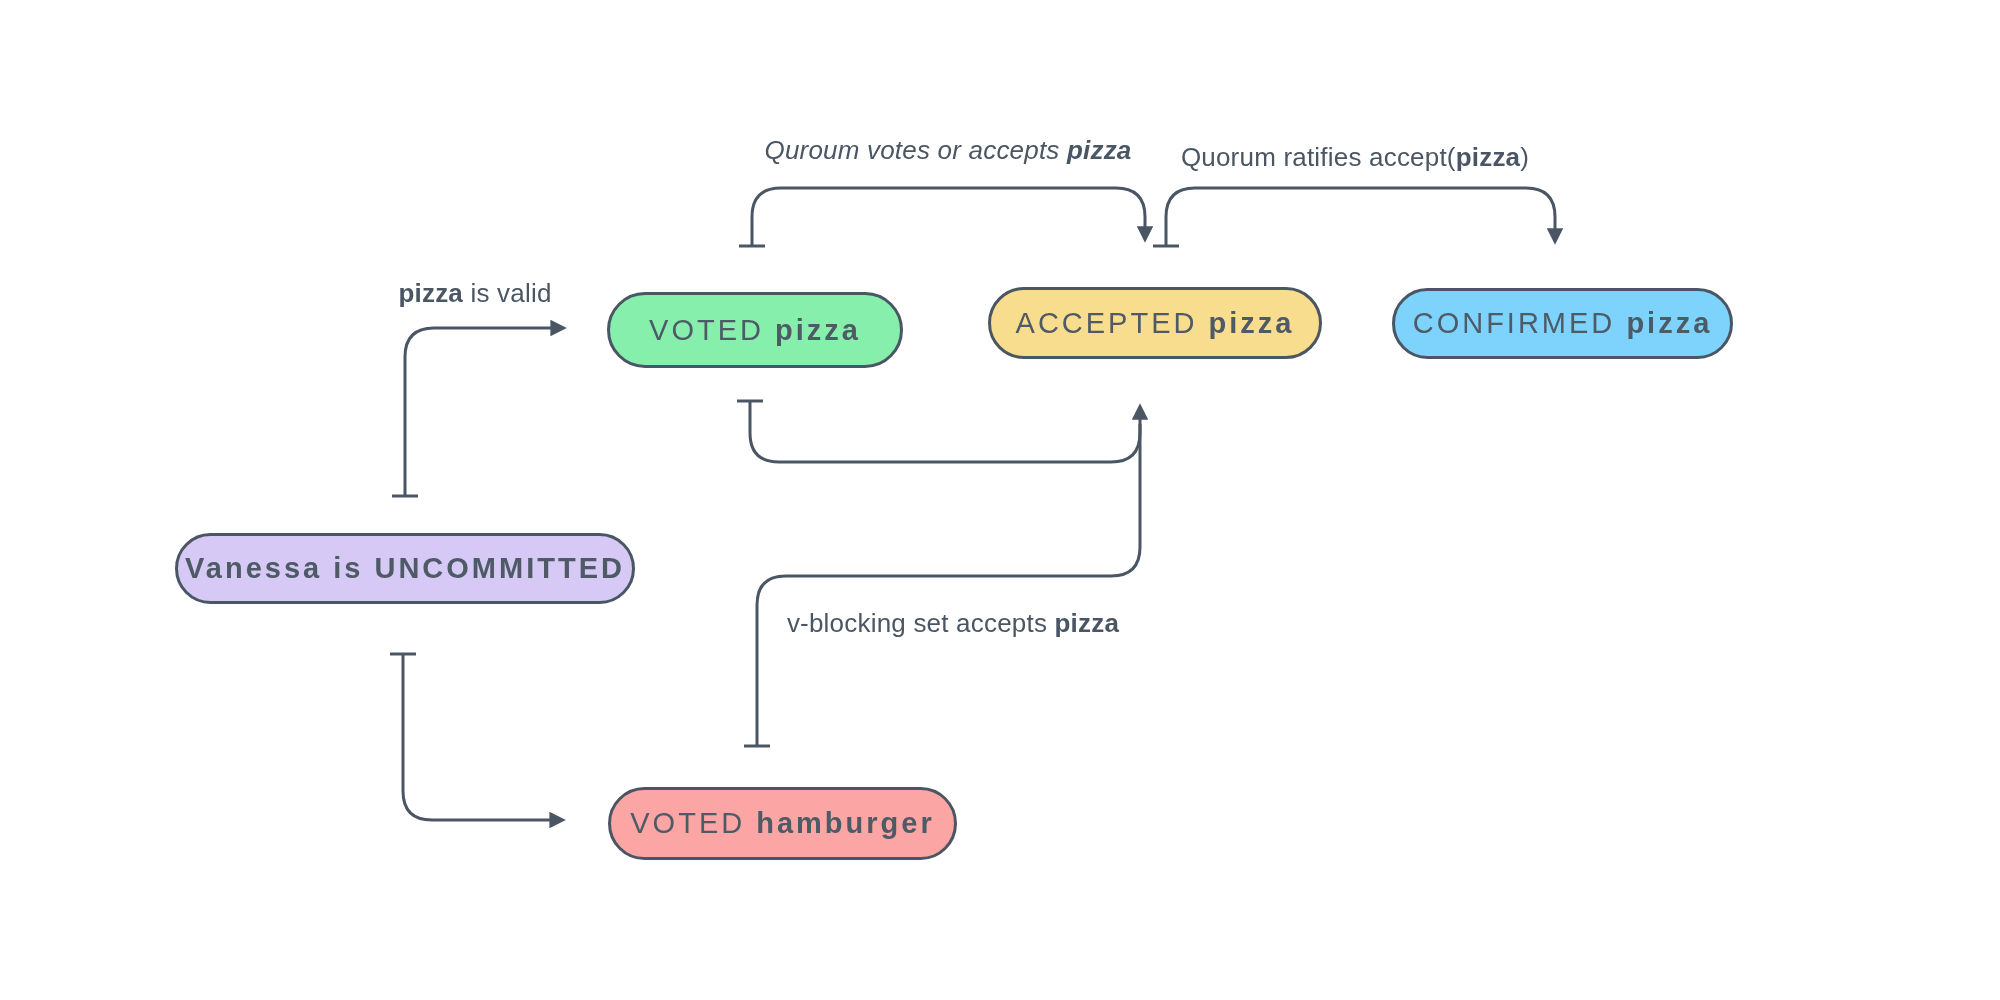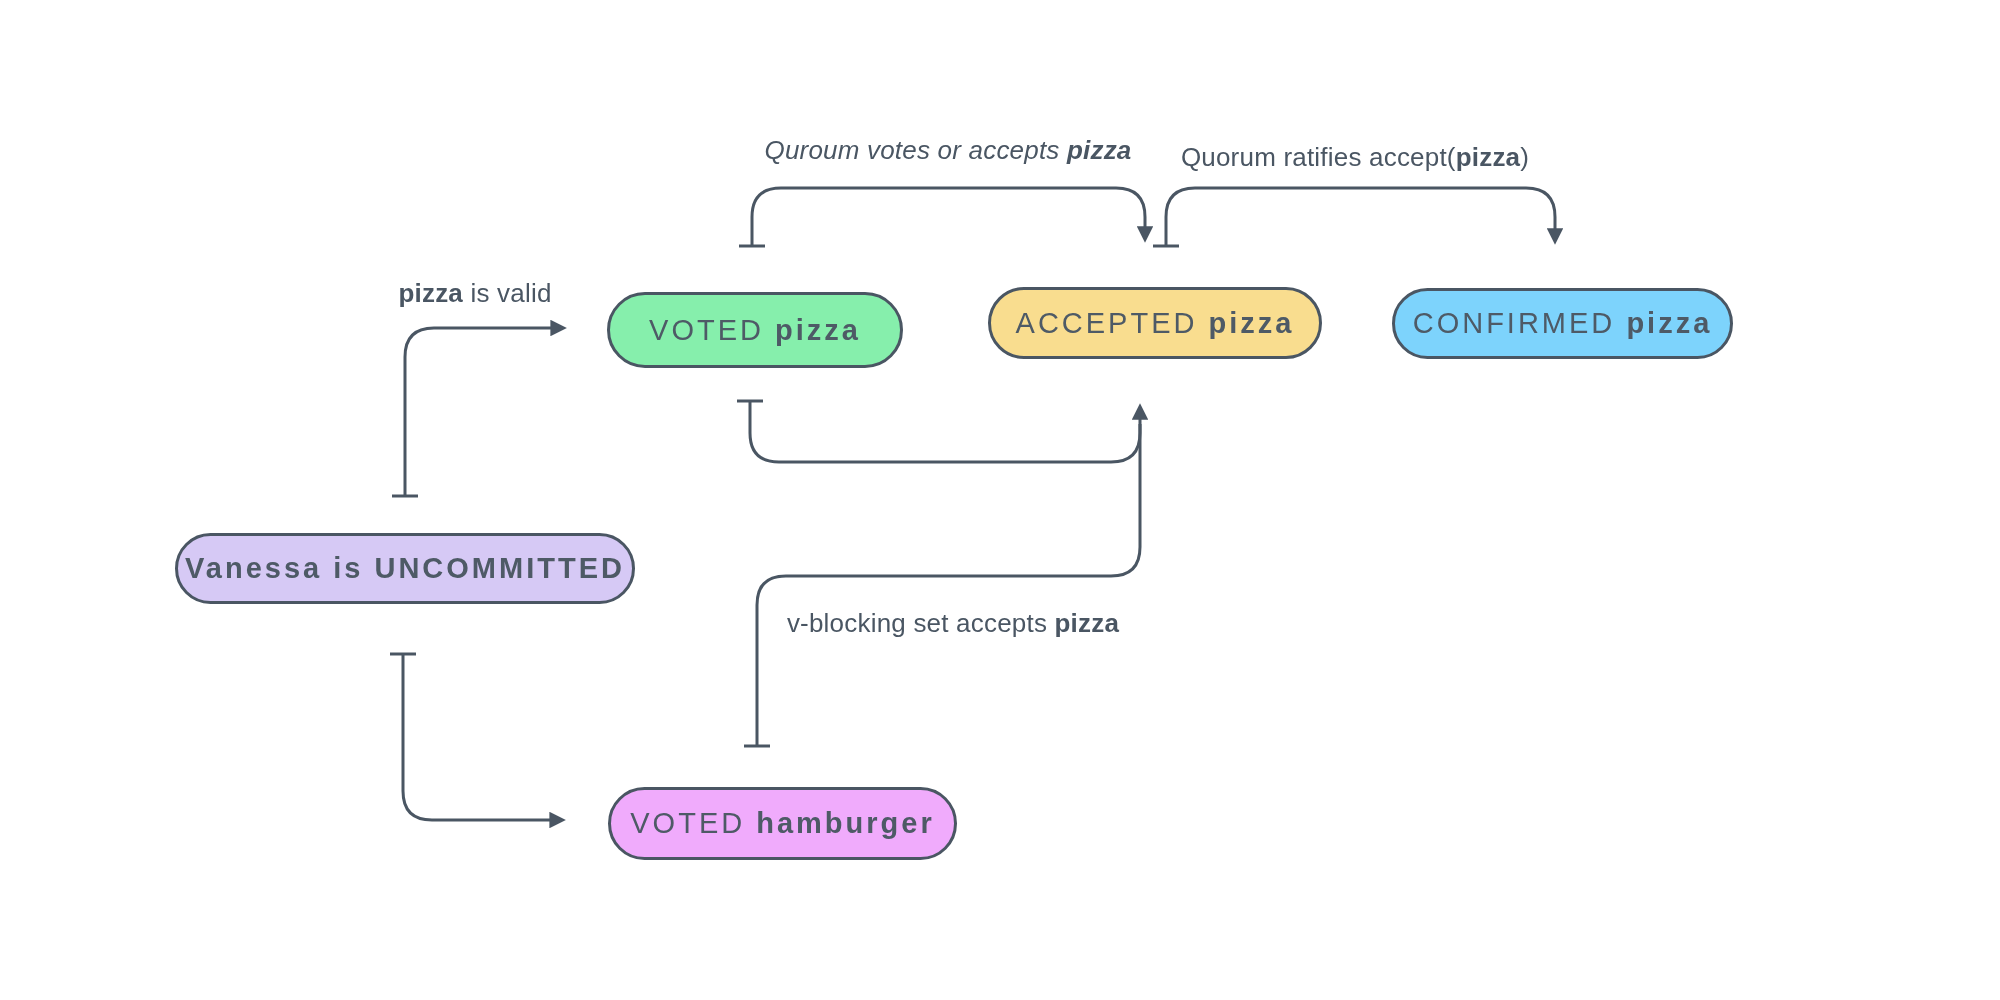--- a/index.html
+++ b/index.html
@@ -96,21 +96,21 @@
   </div>
 
   <div class="node" style="left: 988px; top: 287px; width: 334px; height: 72px; background-color: rgb(249, 221, 143); align-items: center;">
     <span><span>ACCEPTED </span><span class="b">pizza</span></span>
   </div>
 
   <div class="node" style="left: 1392px; top: 288px; width: 341px; height: 71px; background-color: #7dd3fc;">
     <span><span>CONFIRMED </span><span class="b">pizza</span></span>
   </div>
 
-  <div class="node" style="left: 608px; top: 787px; width: 349px; height: 73px; background-color: #f0abfc;">
+  <div class="node" style="left: 608px; top: 787px; width: 349px; height: 73px; background-color: #fca5a5;">
     <span><span>VOTED </span><span class="b">hamburger</span></span>
   </div>
 
   <div class="edge-label" style="left:475px; top:293px;"><span></span><span class="b">pizza</span><span> is valid</span></div>
 
   <div class="edge-label" style="left:948px; top:150px;font-style:italic;"><span>Quroum votes or accepts </span><span class="b">pizza</span><span></span></div>
 
   <div class="edge-label" style="left:1355px; top:157px;"><span>Quorum ratifies accept(</span><span class="b">pizza</span><span>)</span></div>
 
   <div class="edge-label" style="left:953px; top:607px;margin-top:16px;"><span>v-blocking set accepts </span><span class="b">pizza</span><span></span></div>

